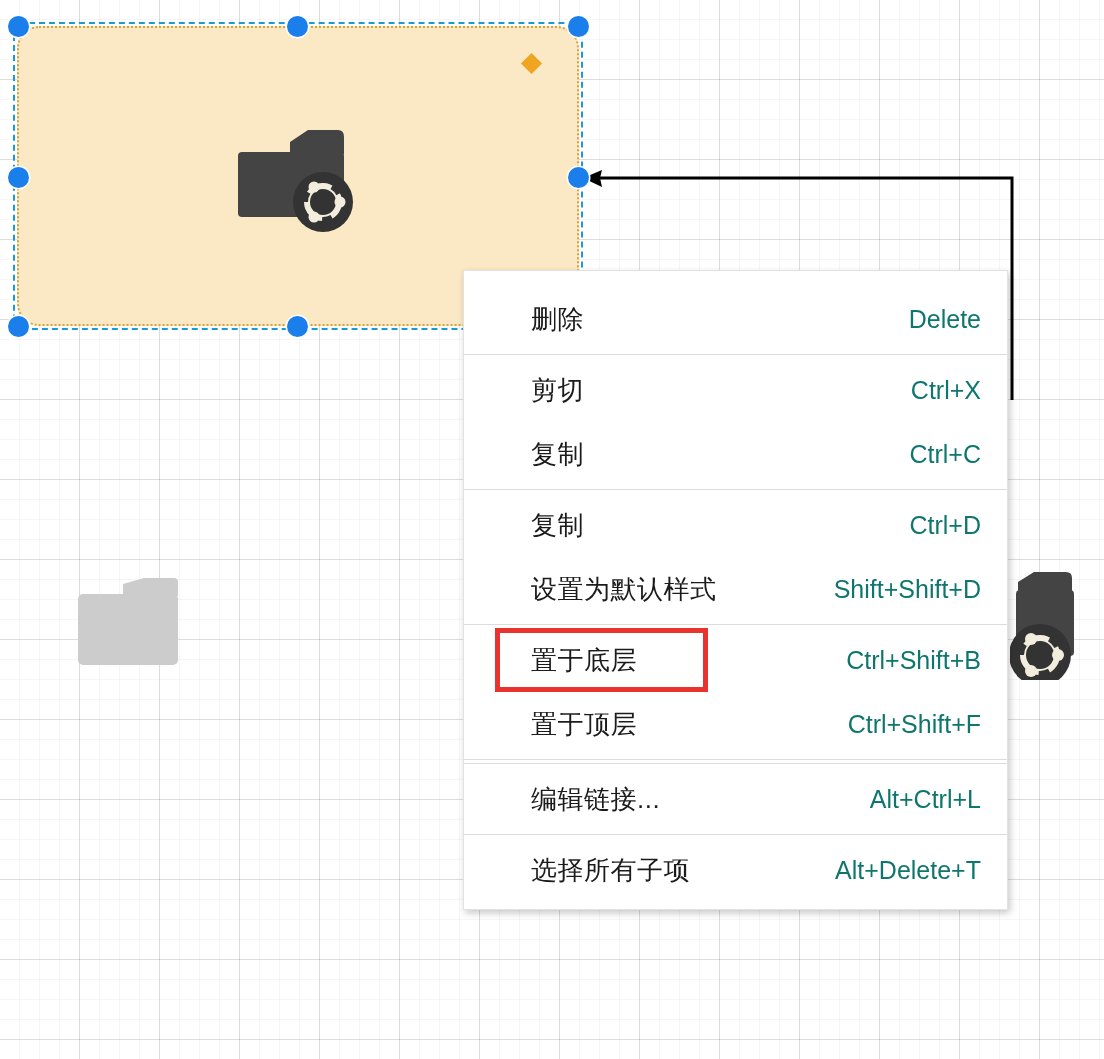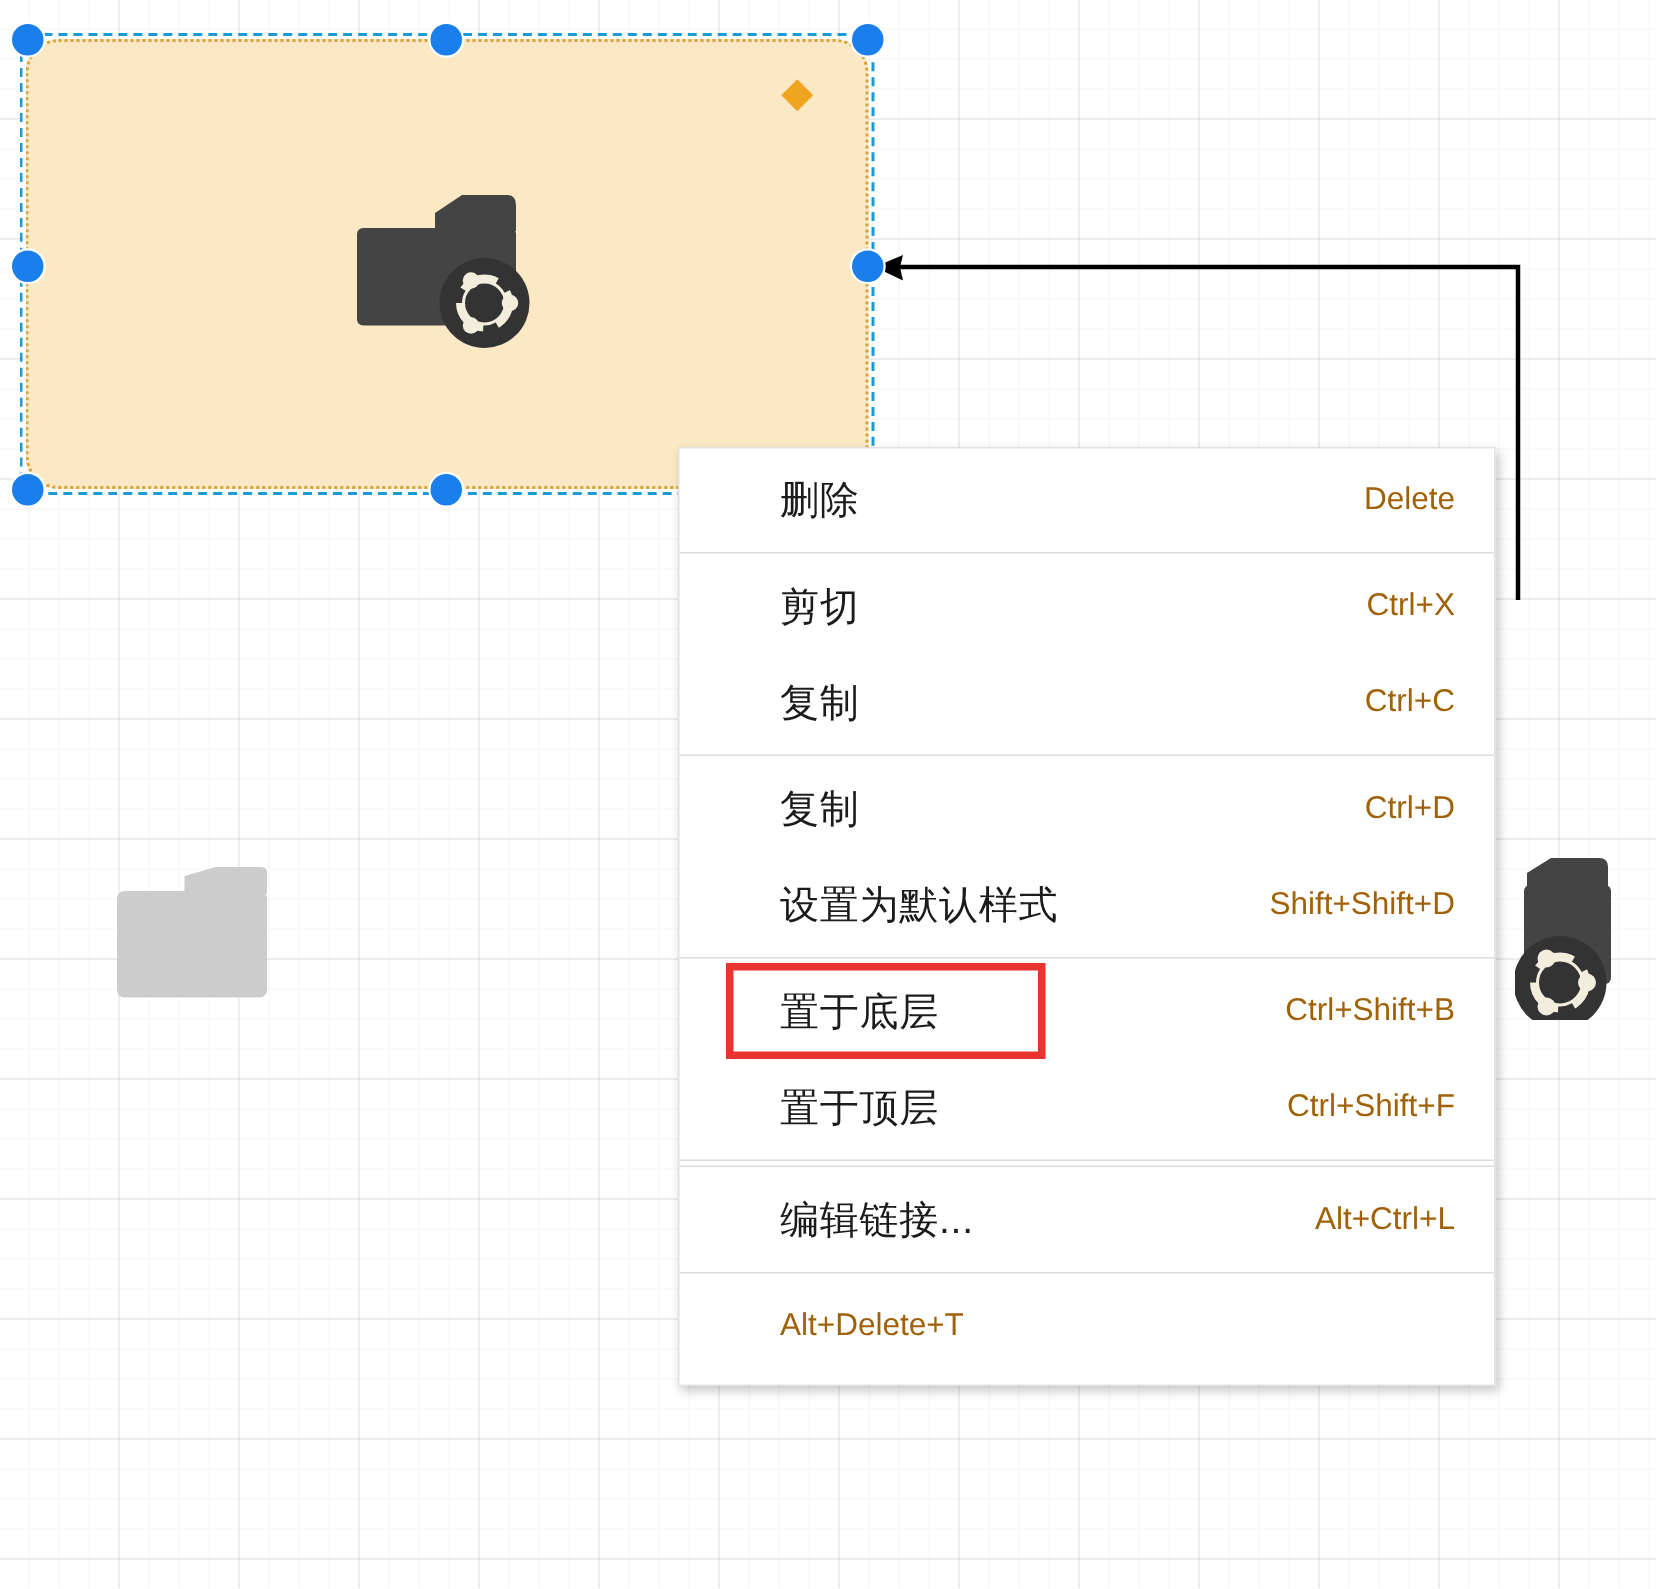--- a/index.html
+++ b/index.html
@@ -85,50 +85,49 @@
   #connector {
     position: absolute;
     left: 0; top: 0;
     width: 1104px; height: 1059px;
     pointer-events: none;
   }
 
   
   #context-menu {
     position: absolute;
-    left: 452px;
+    left: 463px;
     top: 270px;
     width: 545px;
     background: #ffffff;
     border: 1px solid #e2e2e2;
     box-shadow: 2px 3px 7px rgba(0,0,0,0.22);
-    padding: 2px 0 7px 0;
+    padding: 16px 0 7px 0;
     box-sizing: border-box;
     z-index: 30;
-    margin-top: 28px;
   }
   .menu-item {
     position: relative;
     display: flex;
     align-items: center;
     justify-content: space-between;
     height: 64px;
     padding: 0 26px 0 67px;
     box-sizing: border-box;
     cursor: default;
   }
   .menu-label {
     font-size: 26px;
     color: #1b1b1b;
     letter-spacing: 0.5px;
     white-space: nowrap;
   }
   .menu-shortcut {
-    font-size: 21px;
-    color: #a16207;
+    font-size: 25px;
+    color: #0f766e;
     white-space: nowrap;
   }
   .menu-sep {
     height: 1px;
     background: #dcdcdc;
     margin: 3px 0 3px 0;
   }
   .hl-box {
     position: absolute;
     left: 31px;
@@ -249,17 +248,18 @@
     <div class="menu-sep"></div>
 
     <div class="menu-item">
       <span class="menu-label">编辑链接...</span>
       <span class="menu-shortcut">Alt+Ctrl+L</span>
     </div>
 
     <div class="menu-sep"></div>
 
     <div class="menu-item">
+      <span class="menu-label">选择所有子项</span>
       <span class="menu-shortcut">Alt+Delete+T</span>
     </div>
 
   </div>
 </div>
 
 </body></html>

